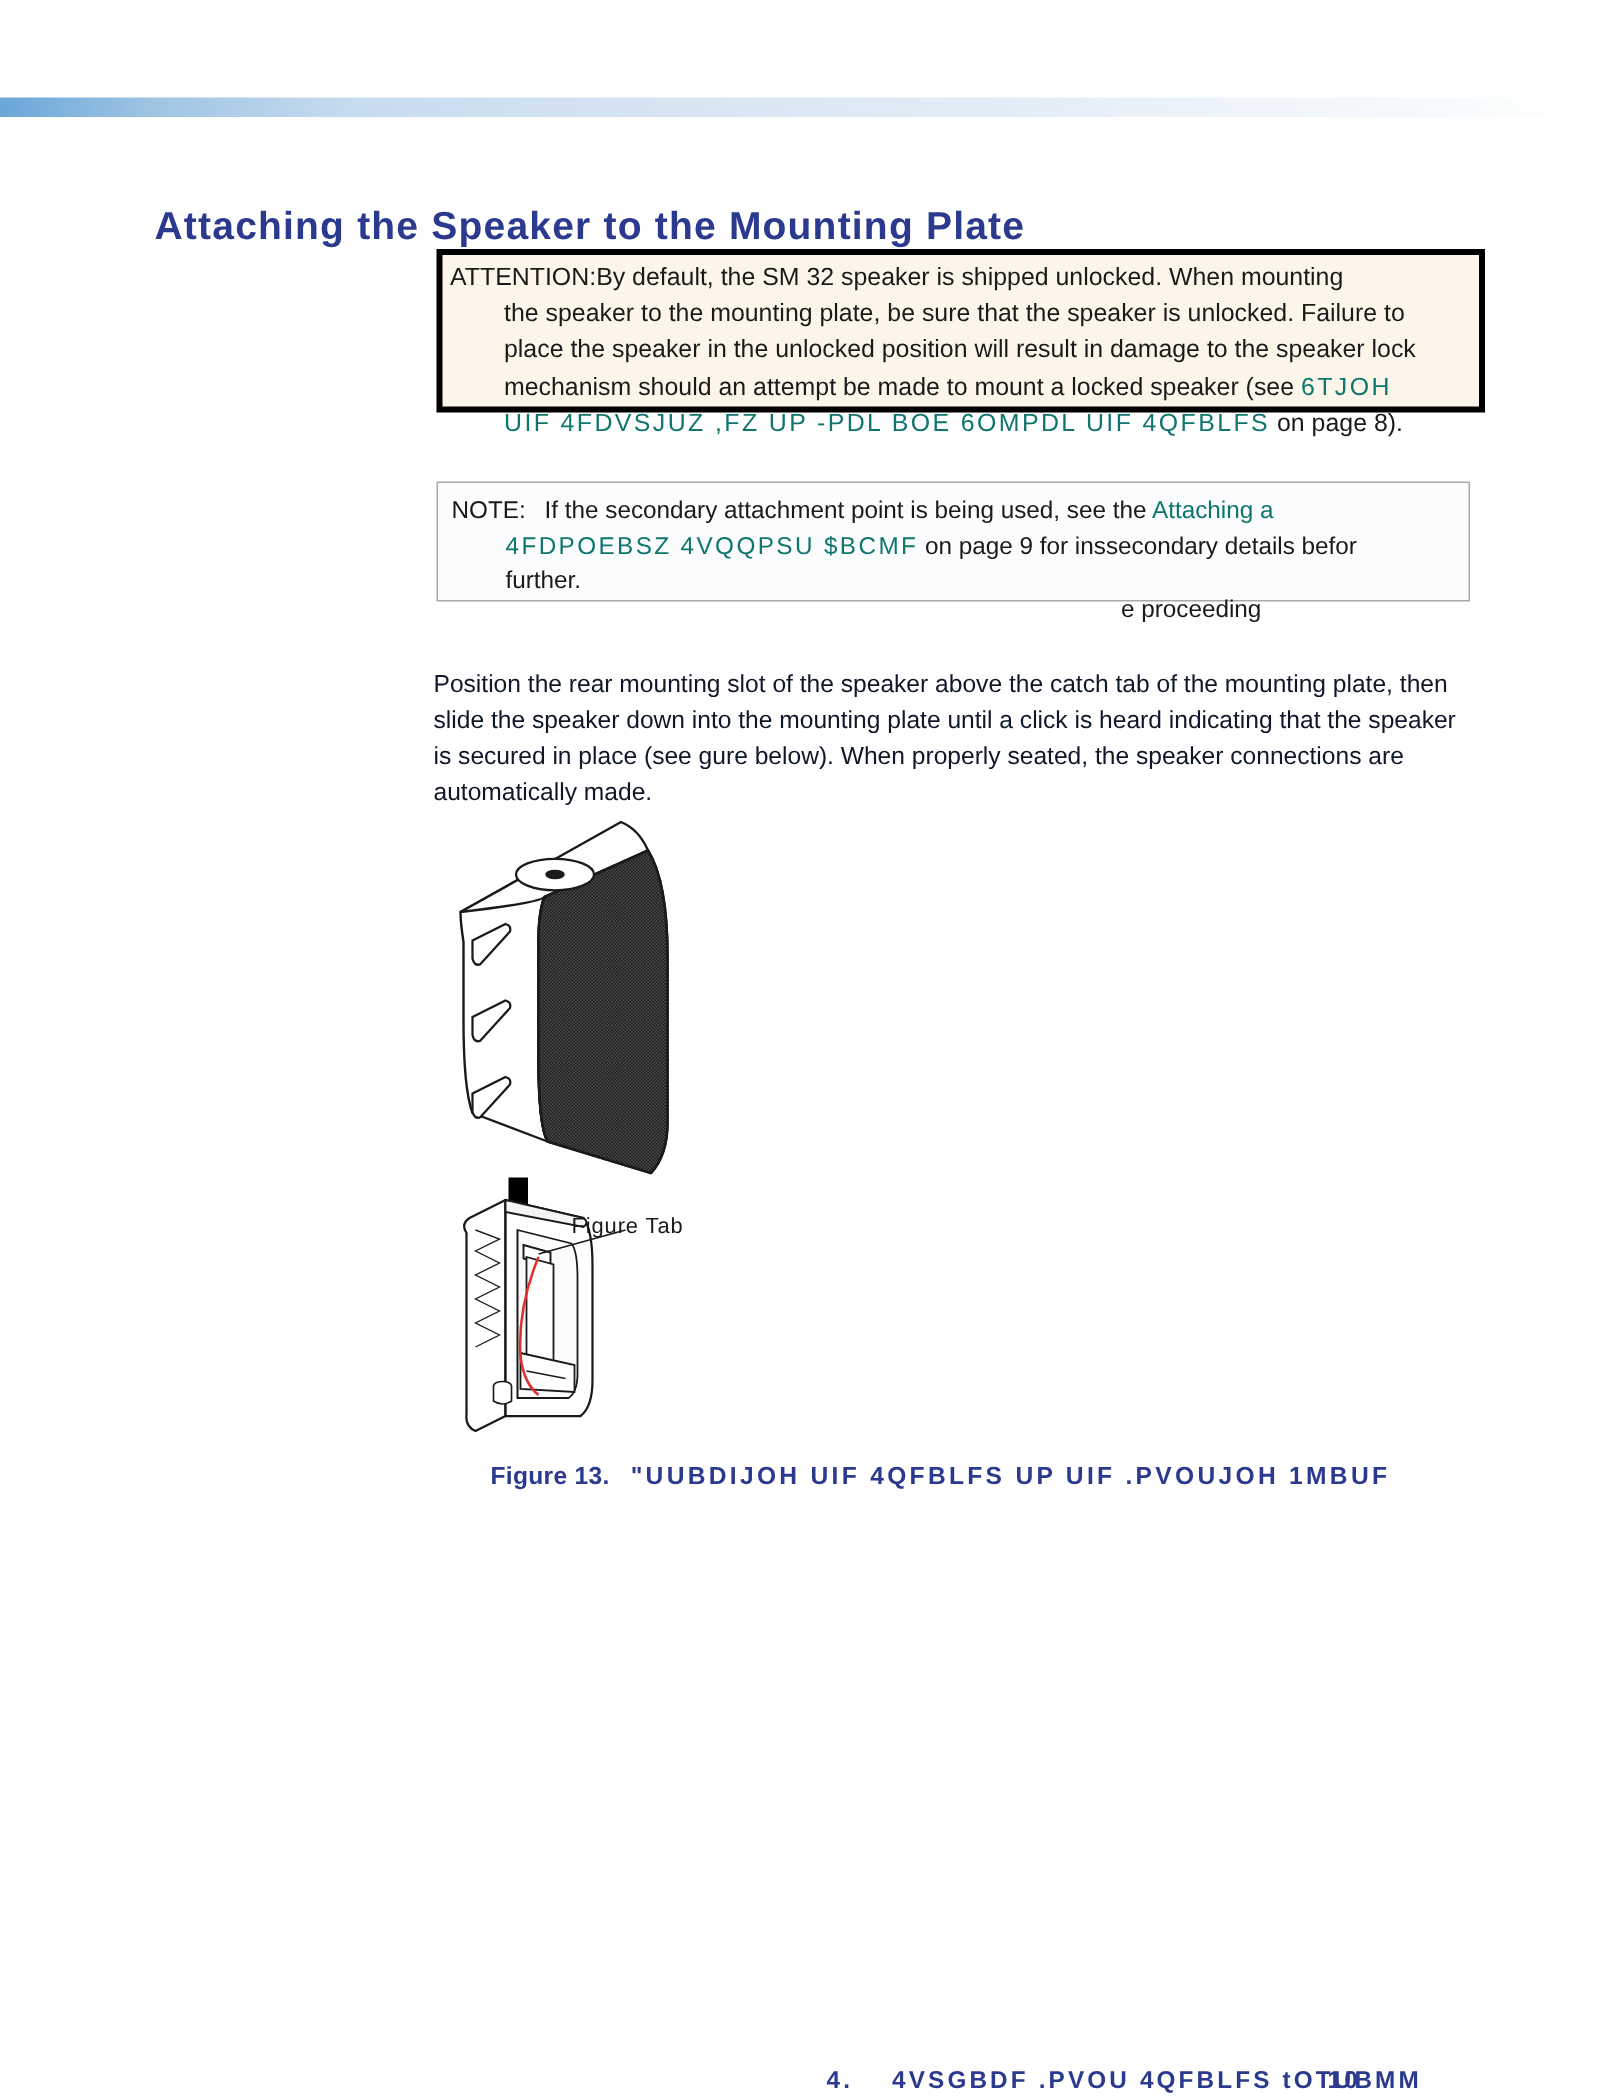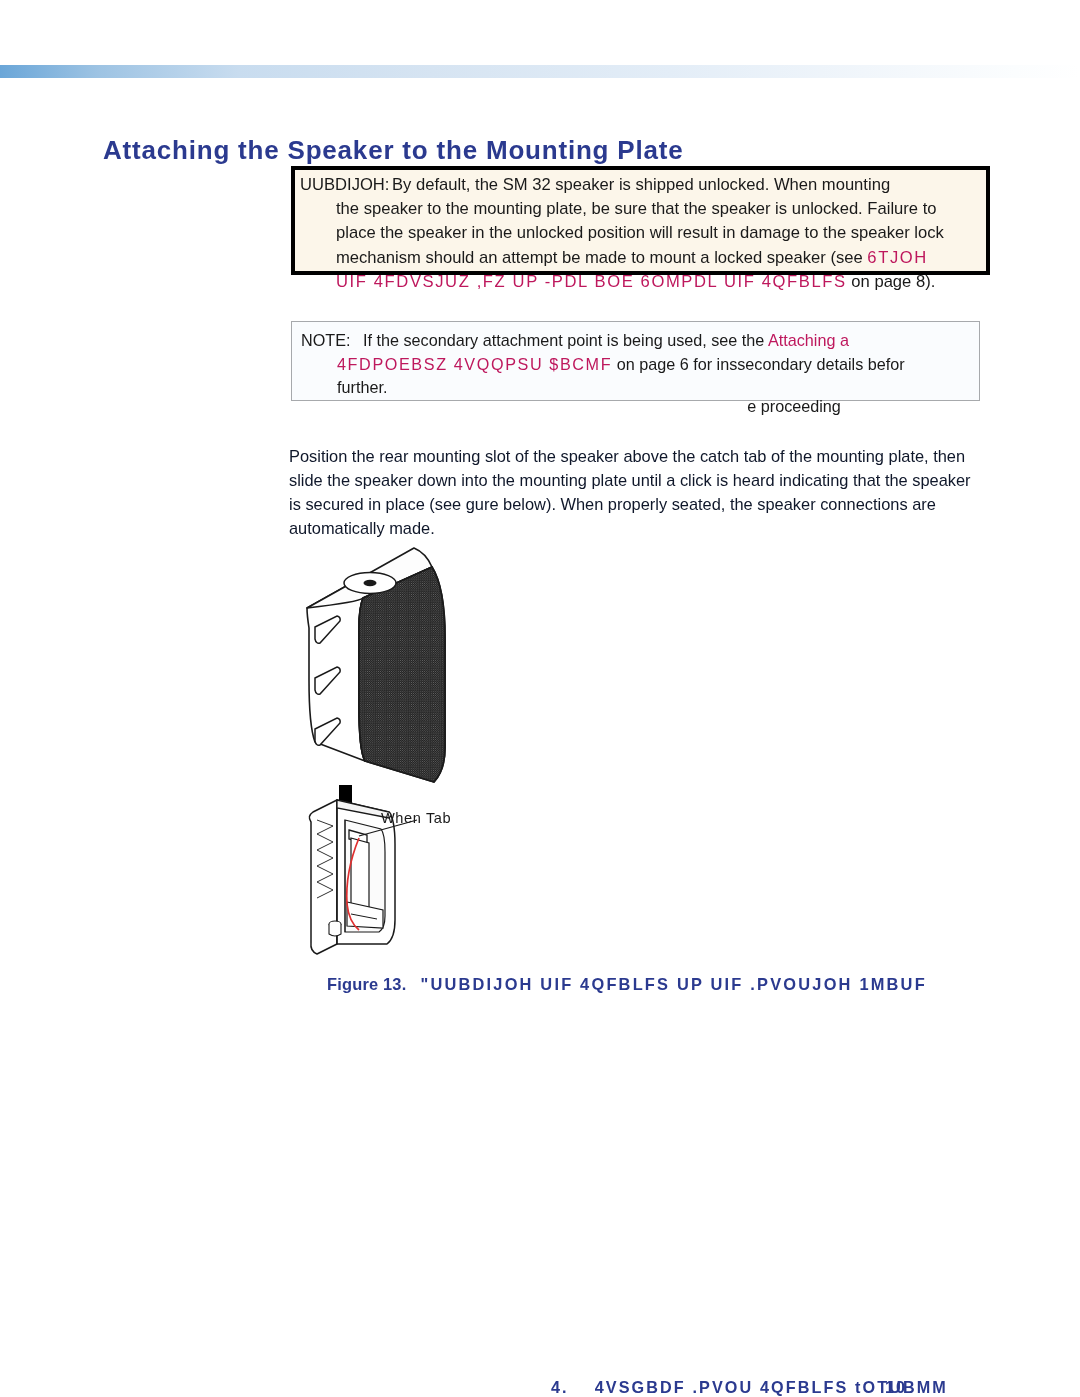--- a/index.html
+++ b/index.html
@@ -69,21 +69,21 @@
     white-space: nowrap;
   }
   #attention-text .ind {
     display: block;
     padding-left: 36px;
   }
   #attention-text .first {
     padding-left: 0;
   }
   .xref {
-    color: #be185d;
+    color: #0f766e;
     letter-spacing: 1.6px;
   }
   .lbl {
     display: inline-block;
     min-width: 92px;
   }
 
   
   #note-box {
     position: absolute;
@@ -201,31 +201,31 @@
 </style>
 </head>
 <body>
 
 <div id="header-band"></div>
 
 <h1 id="page-title">Attaching the Speaker to the Mounting Plate</h1>
 
 <div id="attention-box"></div>
 <div id="attention-text">
-  <span class="ind first"><span class="lbl">UUBDIJOH:</span><span>By default, the SM 32 speaker is shipped unlocked. When mounting</span></span>
+  <span class="ind first"><span class="lbl">ATTENTION:</span><span>By default, the SM 32 speaker is shipped unlocked. When mounting</span></span>
   <span class="ind">the speaker to the mounting plate, be sure that the speaker is unlocked. Failure to</span>
   <span class="ind">place the speaker in the unlocked position will result in damage to the speaker lock</span>
   <span class="ind"><span>mechanism should an attempt be made to mount a locked speaker (see</span> <span class="xref">6TJOH</span></span>
   <span class="ind"><span class="xref">UIF 4FDVSJUZ ,FZ UP -PDL BOE 6OMPDL UIF 4QFBLFS</span> <span>on page 8).</span></span>
 </div>
 
 <div id="note-box"></div>
 <div id="note-text">
   <span class="ind first"><span class="lbl" style="min-width:62px">NOTE:</span><span>If the secondary attachment point is being used, see the</span> <span class="xref" style="letter-spacing:0">Attaching a</span></span>
-  <span class="ind"><span class="xref">4FDPOEBSZ 4VQQPSU $BCMF</span> <span>on page 6 for ins</span><span class="collide"><span>secondary details befor</span><span class="over">e proceeding</span></span></span>
+  <span class="ind"><span class="xref">4FDPOEBSZ 4VQQPSU $BCMF</span> <span>on page 9 for ins</span><span class="collide"><span>secondary details befor</span><span class="over">e proceeding</span></span></span>
   <span class="ind">further.</span>
 </div>
 
 <p id="body-paragraph">
   <span>Position the rear mounting slot of the speaker above the catch tab of the mounting plate,</span>
   <span>then slide the speaker down into the mounting plate until a click is heard indicating that</span>
   <span>the speaker is secured in place (see  gure below). When properly seated, the speaker</span>
   <span>connections are automatically made.</span>
 </p>
 
@@ -296,21 +296,21 @@
 
     <ellipse cx="42" cy="404" rx="6" ry="3" fill="#ffffff" stroke="#1a1a1a" stroke-width="1.1"></ellipse>
     <path d="M36 404 L36 414 Q42 418 48 414 L48 404" fill="#ffffff" stroke="#1a1a1a" stroke-width="1.1"></path>
 
     <path d="M66 318 Q52 352 54 384 Q56 402 66 410" fill="none" stroke="#e03030" stroke-width="1.7"></path>
   </g>
 
   <path d="M66 316 L124 300" fill="none" stroke="#1a1a1a" stroke-width="1.2"></path>
 </svg>
 
-<div id="catch-tab-label">When Tab</div>
+<div id="catch-tab-label">Figure Tab</div>
 
 <div id="figure-caption">
   <span class="capnum">Figure 13.</span><span class="captext">"UUBDIJOH UIF 4QFBLFS UP UIF .PVOUJOH 1MBUF</span>
 </div>
 
 <div id="page-footer">
   <span>4.</span><span class="sep">4VSGBDF .PVOU 4QFBLFS</span>
   <span class="footer-collide"><span>t</span><span class="over">10</span></span><span>OTUBMM</span>
 </div>
 

